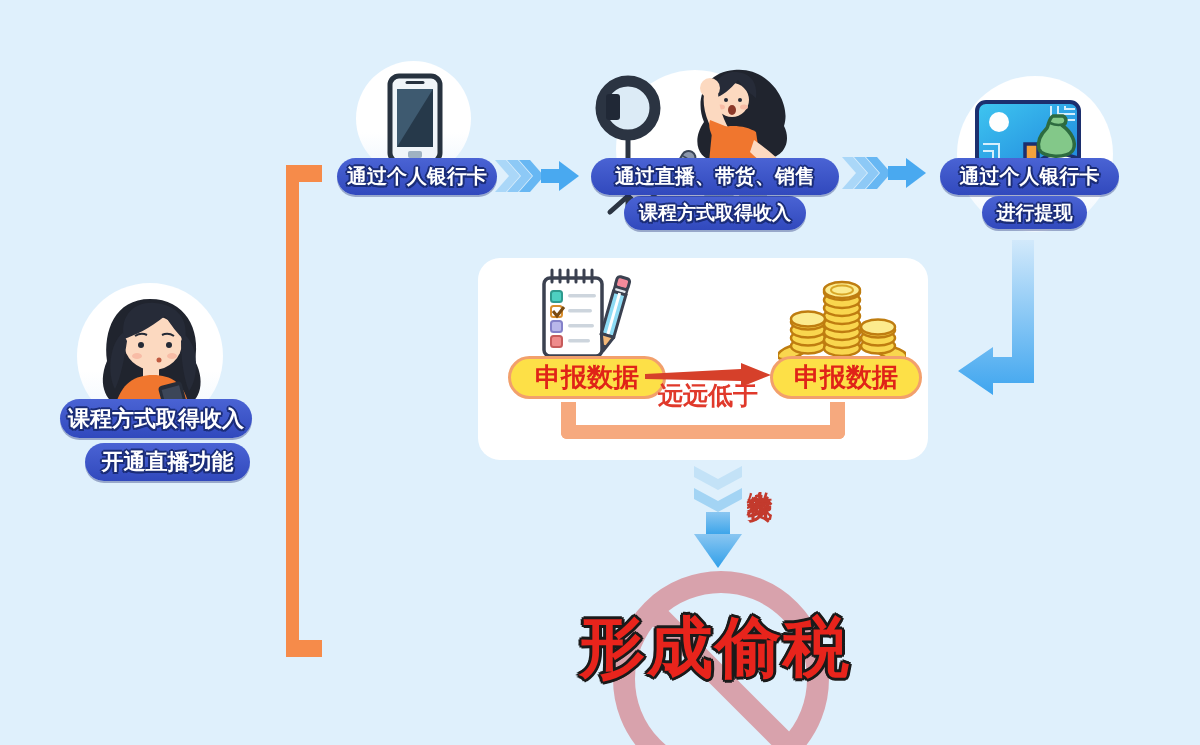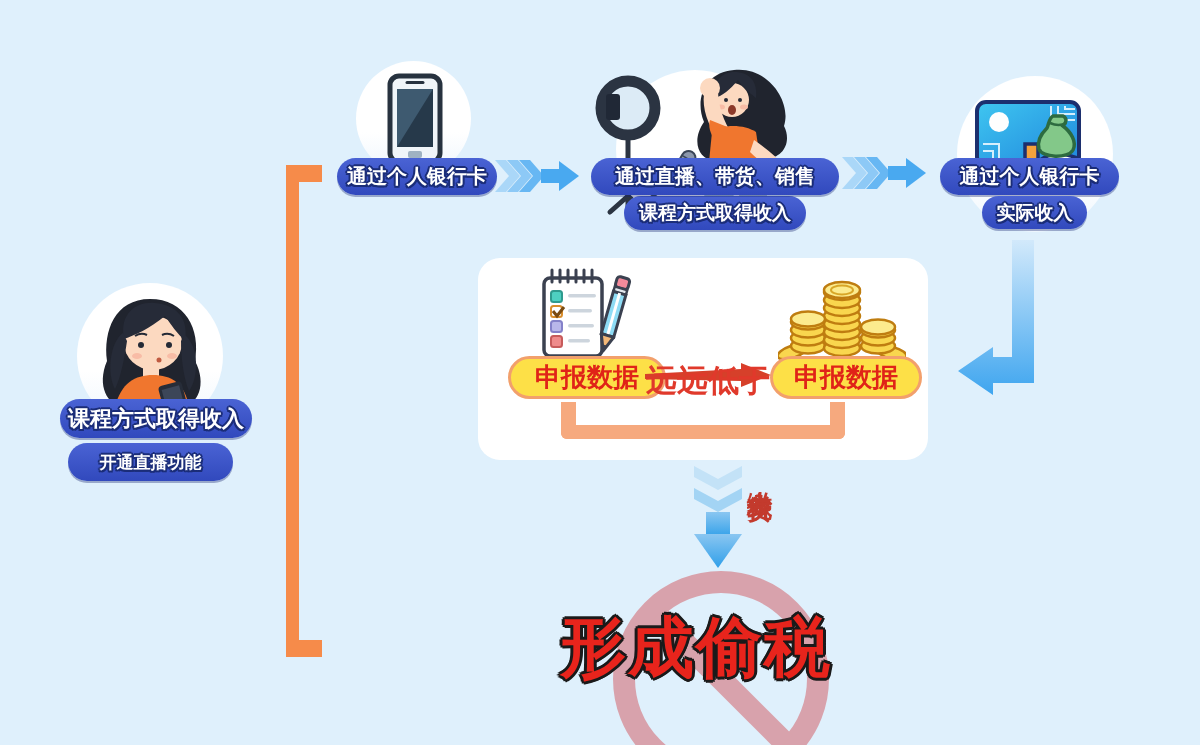--- a/index.html
+++ b/index.html
@@ -41,32 +41,32 @@
     border-left:15px solid #f6a97e;border-right:15px solid #f6a97e;border-bottom:14px solid #f6a97e;
     border-bottom-left-radius:6px;border-bottom-right-radius:6px;z-index:3;
   }
 
   .panel{
     position:absolute;left:478px;top:258px;width:450px;height:202px;
     background:#ffffff;border-radius:22px;z-index:2;
   }
 
   .relation-label{
-    position:absolute;left:645px;top:360px;width:126px;z-index:4;text-align:center;
-    font-size:31px;font-weight:bold;color:#e0392b;white-space:nowrap;
+    position:absolute;left:645px;top:379px;width:126px;z-index:4;text-align:center;
+    font-size:25px;font-weight:bold;color:#e0392b;white-space:nowrap;
   }
 
   .side-label{
     position:absolute;left:744px;top:470px;height:110px;z-index:3;
     writing-mode:vertical-rl;font-size:25px;font-weight:bold;color:#c33a2d;letter-spacing:2px;
     white-space:nowrap;
   }
 
   .big-title{
-    position:absolute;left:560px;top:603px;width:310px;z-index:6;
+    position:absolute;left:560px;top:603px;width:310px;z-index:6;text-align:center;
     font-size:66px;font-weight:bold;color:#e8241c;letter-spacing:2px;white-space:nowrap;
     text-shadow:3px 0 0 #1a1a1a,-3px 0 0 #1a1a1a,0 3px 0 #1a1a1a,0 -3px 0 #1a1a1a,
       2px 2px 0 #1a1a1a,-2px 2px 0 #1a1a1a,2px -2px 0 #1a1a1a,-2px -2px 0 #1a1a1a;
   }
 
   .no-sign{position:absolute;left:612px;top:570px;z-index:5;}
   .arrow-abs{position:absolute;z-index:2;}
   .avatar-circle{position:absolute;left:77px;top:283px;width:146px;height:146px;border-radius:50%;
     background:linear-gradient(180deg,#ffffff 60%,#eef6fd 100%);overflow:hidden;z-index:2;}
 </style>
@@ -97,21 +97,21 @@
         <rect x="86" y="100" width="24" height="38" rx="4" fill="#262c38"></rect>
         <rect x="89" y="104" width="18" height="28" fill="#3c4658"></rect>
       </g>
       <circle cx="84" cy="124" r="7" fill="#fcd9c0"></circle>
       <circle cx="106" cy="137" r="6" fill="#fcd9c0"></circle>
     </svg>
   </div>
   <div class="pill-blue" style="left:60px;top:399px;width:192px;height:39px;font-size:22px;">
     <span>课程方式取得收入</span>
   </div>
-  <div class="pill-blue" style="left:68px;top:443px;width:165px;height:38px;font-size:17px;">
+  <div class="pill-blue" style="left:85px;top:443px;width:165px;height:38px;font-size:22px;">
     <span>开通直播功能</span>
   </div>
 
   <div class="halo" style="left:356px;top:61px;width:115px;height:115px;"></div>
   <svg class="icon-abs" style="left:387px;top:73px;" width="56" height="92" viewBox="0 0 56 92">
     <rect x="3" y="3" width="50" height="86" rx="9" fill="#f0f5f9" stroke="#27323f" stroke-width="5"></rect>
     <rect x="10" y="16" width="36" height="58" fill="#26394a"></rect>
     <path d="M10,16 L46,16 L10,74 Z" fill="#3e5a70"></path>
     <line x1="20" y1="9.5" x2="36" y2="9.5" stroke="#27323f" stroke-width="3" stroke-linecap="round"></line>
     <rect x="21" y="78" width="14" height="7" rx="2" fill="#9fb2c2"></rect>
@@ -194,21 +194,21 @@
     </g>
     <rect x="52" y="62" width="13" height="34" fill="#f5a23c" stroke="#1c2f6e" stroke-width="3.5"></rect>
     <path d="M62,82 C72,72 86,70 98,74 C108,76 116,82 118,88 C108,95 90,97 76,93 C68,91 63,87 62,82 Z" fill="#fdfefe" stroke="#1c2f6e" stroke-width="3.5"></path>
     <path d="M74,46 C68,52 64,60 66,67 C69,76 95,77 100,68 C104,60 98,50 90,44 C94,40 94,36 90,34 L80,34 C76,36 76,42 74,46 Z" fill="#83c889" stroke="#2d6b40" stroke-width="3.5"></path>
     <path d="M77,41 q9,4 16,0" stroke="#2d6b40" stroke-width="2.5" fill="none"></path>
   </svg>
   <div class="pill-blue" style="left:940px;top:158px;width:179px;height:37px;font-size:20px;">
     <span>通过个人银行卡</span>
   </div>
   <div class="pill-blue" style="left:982px;top:196px;width:105px;height:33px;font-size:19px;">
-    <span>实际收入</span>
+    <span>进行提现</span>
   </div>
 
   <svg class="arrow-abs" style="left:952px;top:238px;" width="86" height="160" viewBox="0 0 86 160">
     <defs>
       <linearGradient id="glarr" x1="0" y1="0" x2="0" y2="1">
         <stop offset="0" stop-color="#d2e9fb"></stop>
           <stop offset="1" stop-color="#3ea5ef"></stop>
       </linearGradient>
     </defs>
     <path d="M60,2 L82,2 L82,145 L41,145 L41,157 L6,133 L41,109 L41,119 L60,119 Z" fill="url(#glarr)"></path>

